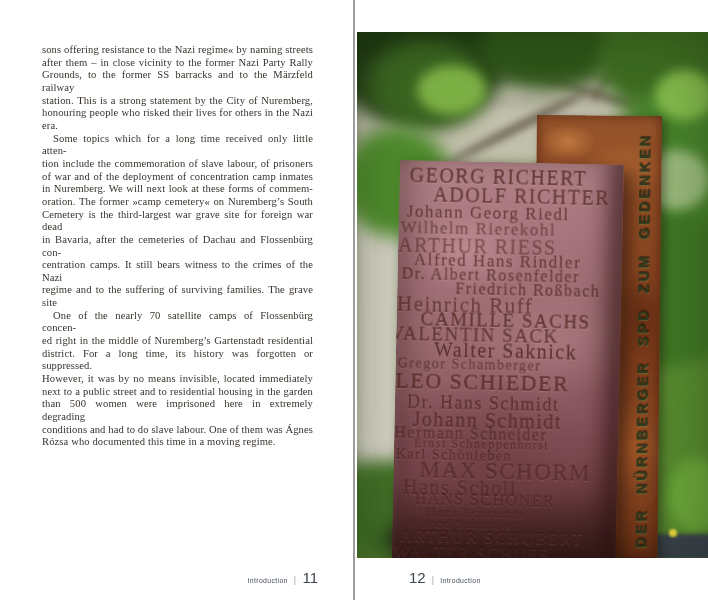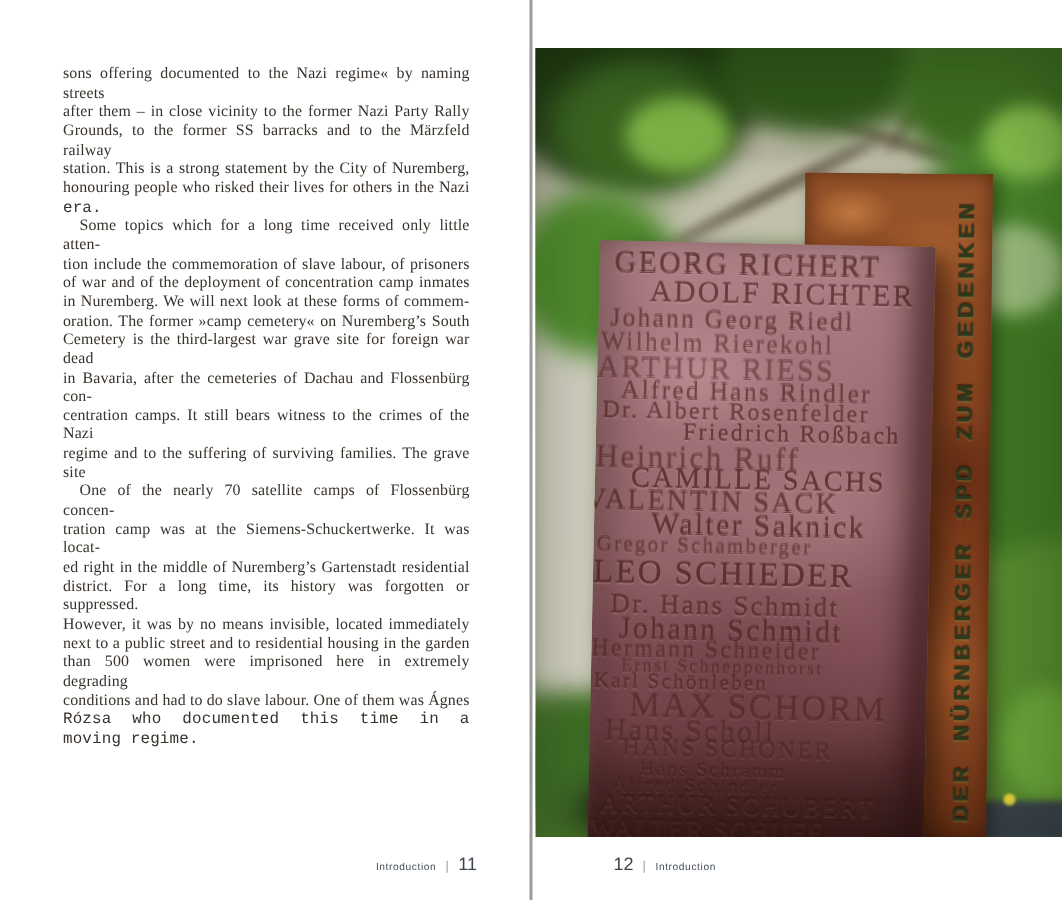--- a/index.html
+++ b/index.html
@@ -4,28 +4,28 @@
 <style>
   html,body{margin:0;padding:0;background:#ffffff;}
   #canvas{position:relative;width:708px;height:600px;background:#ffffff;overflow:hidden;
           font-family:"Liberation Serif",serif;}
 
   
   #body-text{position:absolute;left:42px;top:44px;width:271px;color:#38322c;
              font-size:10.6px;line-height:12.65px;}
   .pline{display:block;text-align:justify;text-align-last:justify;white-space:normal;
          letter-spacing:.1px;}
-  .pline.lastline{text-align-last:left;font-family:Liberation Mono, monospace;}
+  .pline.lastline{text-align-last:left;}
   .pline.indent{text-indent:11px;}
 
   .footer{position:absolute;top:569px;font-family:"Liberation Sans",sans-serif;
           color:#454e58;font-size:6.8px;letter-spacing:.4px;}
   #footer-left{left:42px;width:276px;text-align:right;}
   #footer-right{left:409px;}
-  .pgnum{font-size:12px;letter-spacing:0;color:#3c444e;}
+  .pgnum{font-size:15px;letter-spacing:0;color:#3c444e;}
   .fsep{color:#9aa0a8;margin:0 6px;font-size:8.5px;}
 
   
   #divider{position:absolute;left:353px;top:0;width:2px;height:600px;background:#9c9c9c;}
 
   
   #photo{position:absolute;left:357px;top:32px;width:351px;height:526px;overflow:hidden;
          background:linear-gradient(115deg,#2e4a20 0%,#4d7a2e 40%,#639a38 70%,#4e7a2c 100%);}
   .blob{position:absolute;border-radius:50%;}
   .soft{filter:blur(9px);}
@@ -66,37 +66,36 @@
   
   #photo::after{content:"";position:absolute;inset:0;z-index:5;pointer-events:none;
                 box-shadow:inset 0 0 50px rgba(10,15,5,.28);}
 </style>
 </head>
 <body>
 
 <div id="canvas">
 
   <div id="body-text">
-      <div class="pline">sons offering documented to the Nazi regime« by naming streets</div>
+      <div class="pline">sons offering resistance to the Nazi regime« by naming streets</div>
       <div class="pline">after them – in close vicinity to the former Nazi Party Rally</div>
       <div class="pline">Grounds, to the former SS barracks and to the Märzfeld railway</div>
       <div class="pline">station. This is a strong statement by the City of Nuremberg,</div>
       <div class="pline">honouring people who risked their lives for others in the Nazi</div>
       <div class="pline lastline">era.</div>
       <div class="pline indent">Some topics which for a long time received only little atten-</div>
       <div class="pline">tion include the commemoration of slave labour, of prisoners</div>
       <div class="pline">of war and of the deployment of concentration camp inmates</div>
       <div class="pline">in Nuremberg. We will next look at these forms of commem-</div>
       <div class="pline">oration. The former »camp cemetery« on Nuremberg’s South</div>
       <div class="pline">Cemetery is the third-largest war grave site for foreign war dead</div>
       <div class="pline">in Bavaria, after the cemeteries of Dachau and Flossenbürg con-</div>
       <div class="pline">centration camps. It still bears witness to the crimes of the Nazi</div>
       <div class="pline">regime and to the suffering of surviving families. The grave site</div>
       <div class="pline indent">One of the nearly 70 satellite camps of Flossenbürg concen-</div>
-      <div class="pline">tration camp was at the Siemens-Schuckertwerke. It was locat-</div>
       <div class="pline">ed right in the middle of Nuremberg’s Gartenstadt residential</div>
       <div class="pline">district. For a long time, its history was forgotten or suppressed.</div>
       <div class="pline">However, it was by no means invisible, located immediately</div>
       <div class="pline">next to a public street and to residential housing in the garden</div>
       <div class="pline">than 500 women were imprisoned here in extremely degrading</div>
       <div class="pline">conditions and had to do slave labour. One of them was Ágnes</div>
       <div class="pline lastline">Rózsa who documented this time in a moving regime.</div>
     </div>
 
   <div id="footer-left" class="footer">

